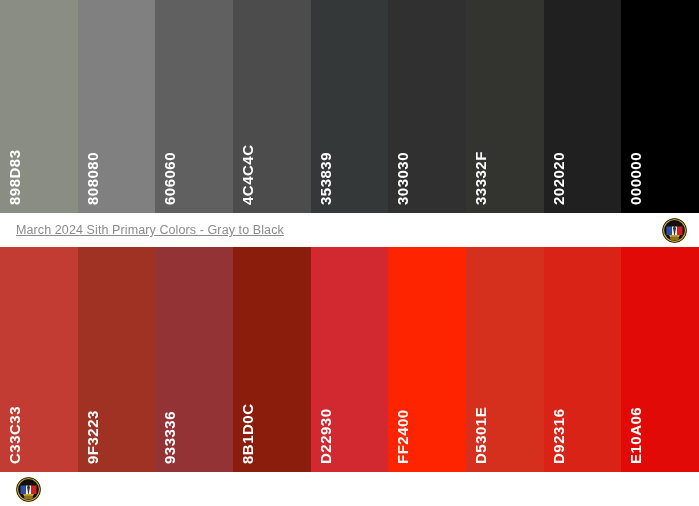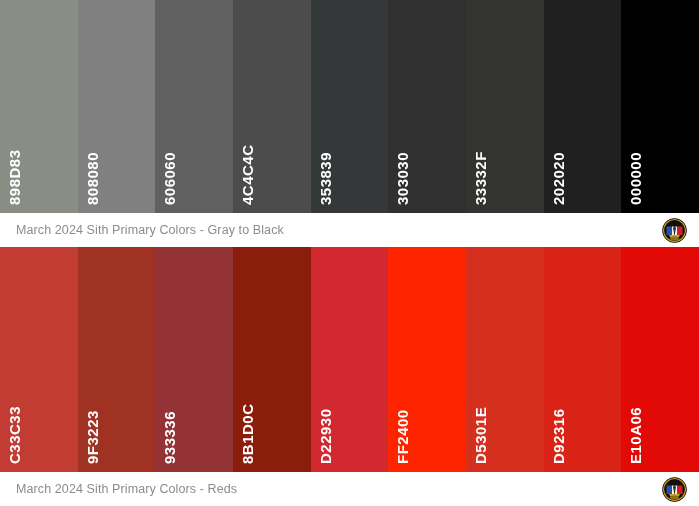--- a/index.html
+++ b/index.html
@@ -72,20 +72,21 @@
     flex: 0 0 auto;
   }
 
   .caption-text {
     color: #8c8c8c;
     font-family: "Liberation Sans", sans-serif;
     font-size: 12.5px;
     font-weight: normal;
     letter-spacing: 0.1px;
     white-space: nowrap;
+    text-decoration: underline;
   }
 
   .brand-badge {
     width: 25px;
     height: 25px;
     flex: 0 0 auto;
     display: block;
   }
 </style>
 </head>
@@ -203,21 +204,20 @@
         </div>
       </div>
       <div class="swatch" style="background: rgb(225, 10, 6);">
         <div class="label-slot">
           <span class="rot" style="color: rgb(255, 255, 255);">E10A06</span>
         </div>
       </div>
     </div>
 
   <div class="caption-bar">
-    <span class="caption-text">March 2024 Sith Primary Colors - Reds</span>
     <span class="brand-badge">
       <svg viewBox="0 0 50 50" width="25" height="25" xmlns="http://www.w3.org/2000/svg" aria-hidden="true">
         <circle cx="25" cy="25" r="24" fill="#17130a"></circle>
         <circle cx="25" cy="25" r="22" fill="none" stroke="#C9A227" stroke-width="2.4"></circle>
         <circle cx="25" cy="25" r="18.5" fill="#0d0b06"></circle>
         <path d="M7.5 25 A17.5 17.5 0 0 1 42.5 25 Z" fill="#11100a"></path>
         <rect x="9" y="17" width="11" height="17" fill="#2B4FA8"></rect>
         <rect x="20" y="17" width="10" height="17" fill="#F2F2F2"></rect>
         <rect x="30" y="17" width="11" height="17" fill="#D02020"></rect>
         <path d="M25 13 L27.6 20.5 L25 37 L22.4 20.5 Z" fill="#111111"></path>

